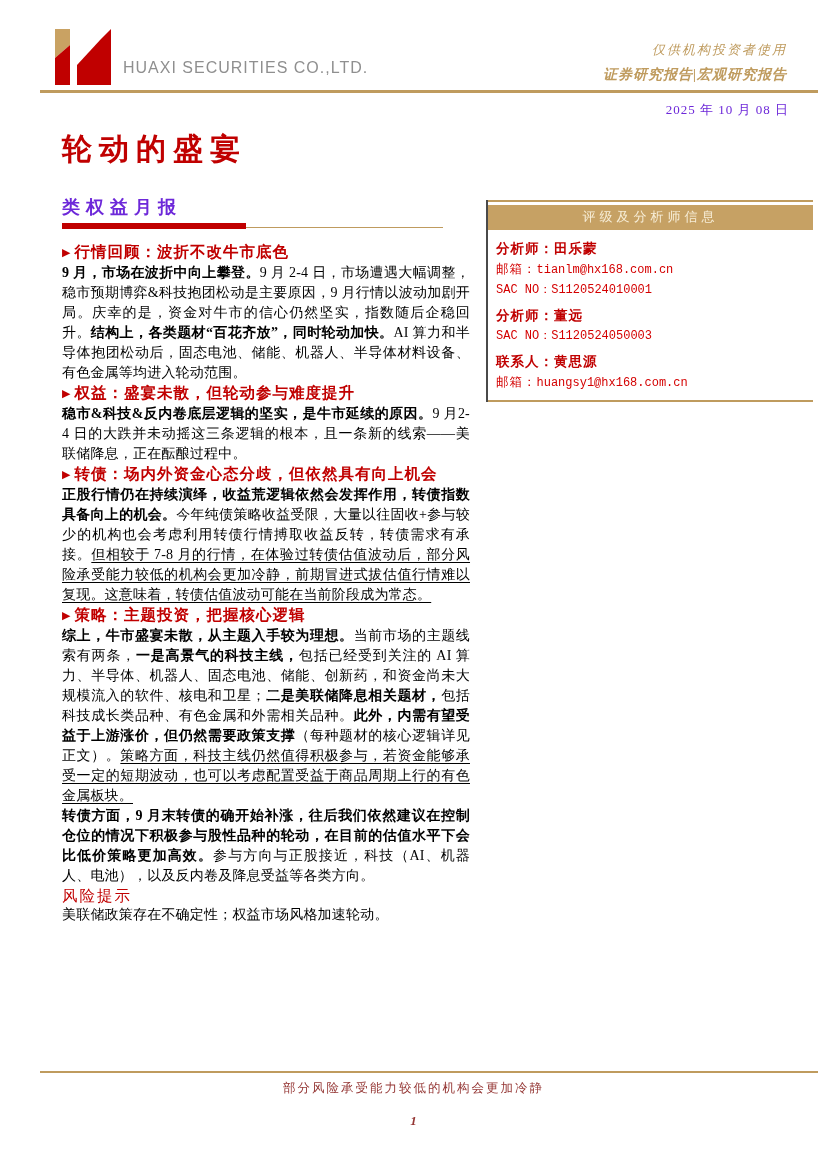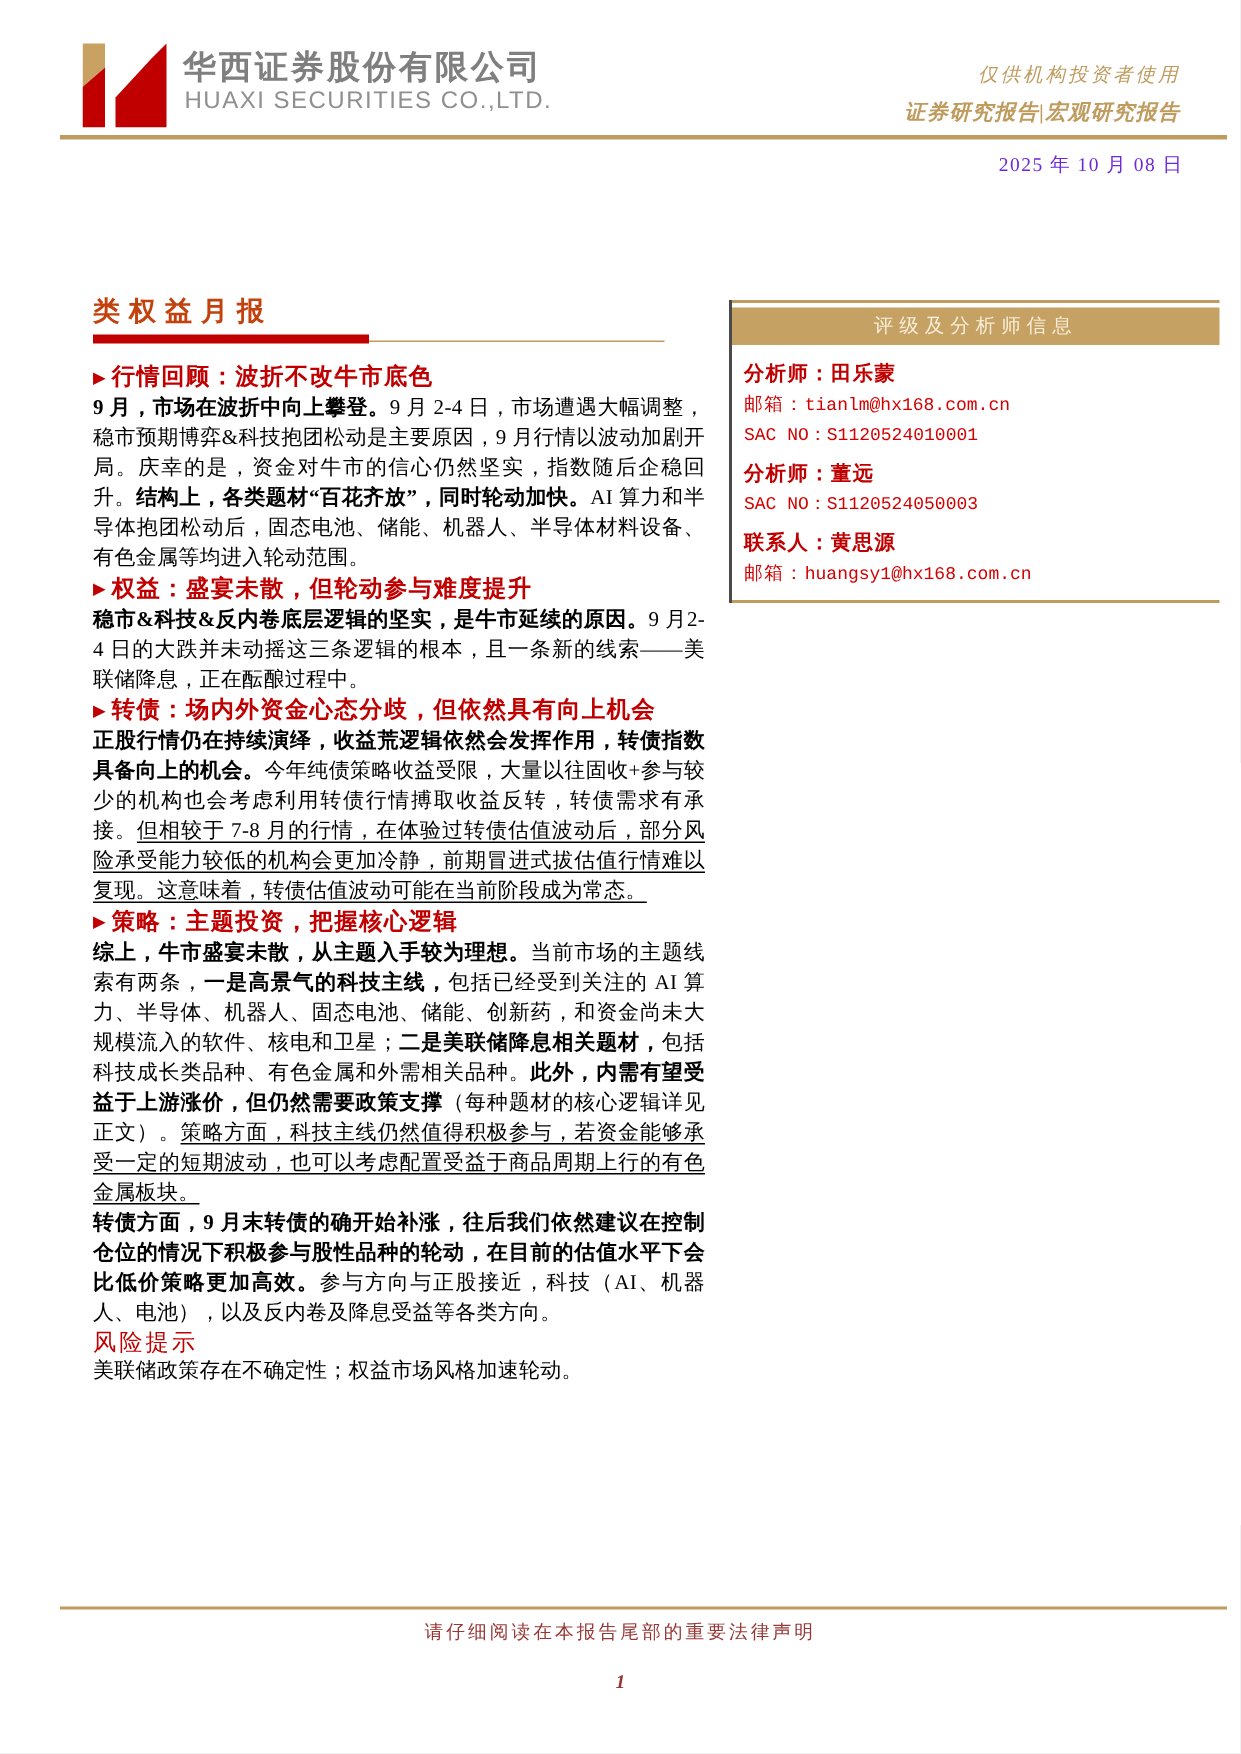--- a/index.html
+++ b/index.html
@@ -34,21 +34,21 @@
     position:absolute; top:101px; right:38px;
     font-size:13px; letter-spacing:1px; color:#6d28d9;
   }
   
   .doc-title {
     position:absolute; left:62px; top:129px;
     font-size:30px; font-weight:bold; letter-spacing:7px; color:#c00000;
   }
   .doc-subtitle {
     position:absolute; left:62px; top:195px;
-    font-size:18px; font-weight:bold; letter-spacing:6px; color:#c2410c;
+    font-size:18px; font-weight:bold; letter-spacing:6px; color:#6d28d9;
   }
   .sub-rule { position:absolute; left:62px; top:223px; width:381px; height:6px; }
   .sub-rule .red-bar { position:absolute; left:0; top:0; width:184px; height:6px; background:#c00000; }
   .sub-rule .tan-line { position:absolute; left:184px; right:0; top:4px; height:1px; background:#bf9b5e; }
   
   .left-col { position:absolute; left:62px; top:242px; width:408px; }
   .sec-heading {
     font-size:15.5px; line-height:19px; font-weight:bold;
     color:#c00000; letter-spacing:1px;
   }
@@ -95,27 +95,27 @@
 
 <div class="page">
 
   <div class="logo">
     <svg width="62" height="58" viewBox="0 0 62 58">
       <polygon points="0,2 15,2 15,18 0,31" fill="#c9a263"></polygon>
       <polygon points="0,31 15,18 15,58 0,58" fill="#c00000"></polygon>
       <polygon points="22,58 22,38 46,12 56,2 56,58" fill="#c00000"></polygon>
     </svg>
   </div>
-  <div class="company-cn">华西证券股份有限公司</div>
   <div class="company-en">HUAXI SECURITIES CO.,LTD.</div>
   <div class="hdr-note1">仅供机构投资者使用</div>
   <div class="hdr-note2">证券研究报告|宏观研究报告</div>
   <div class="header-rule"></div>
   <div class="hdr-date">2025 年 10 月 08 日</div>
 
+  <div class="doc-title">轮动的盛宴</div>
   <div class="doc-subtitle">类权益月报</div>
   <div class="sub-rule">
     <div class="red-bar"></div>
     <div class="tan-line"></div>
   </div>
 
   <div class="left-col">
       <div class="section">
         <div class="sec-heading"><span class="marker">▶</span>行情回顾：波折不改牛市底色</div>
         <div class="body-para"><span class="run bold">9 月，市场在波折中向上攀登。</span><span class="run normal">9 月 2-4 日，市场遭遇大幅调整，稳市预期博弈&amp;科技抱团松动是主要原因，9 月行情以波动加剧开局。庆幸的是，资金对牛市的信心仍然坚实，指数随后企稳回升。</span><span class="run bold">结构上，各类题材“百花齐放”，同时轮动加快。</span><span class="run normal">AI 算力和半导体抱团松动后，固态电池、储能、机器人、半导体材料设备、有色金属等均进入轮动范围。</span></div>
@@ -154,16 +154,16 @@
         </div>
         <div class="analyst-entry">
           <div class="analyst-role">联系人：黄思源</div>
           <div class="analyst-line"><span class="label">邮箱：</span><span class="mono">huangsy1@hx168.com.cn</span></div>
         </div>
       </div>
     <div class="sidebar-bottomline"></div>
   </div>
 
   <div class="footer-rule"></div>
-  <div class="footer-legal">请仔细阅读在本报告尾部的重要法律声明</div>
+  <div class="footer-legal">部分风险承受能力较低的机构会更加冷静</div>
   <div class="footer-page">1</div>
 
 </div>
 
 </body></html>

